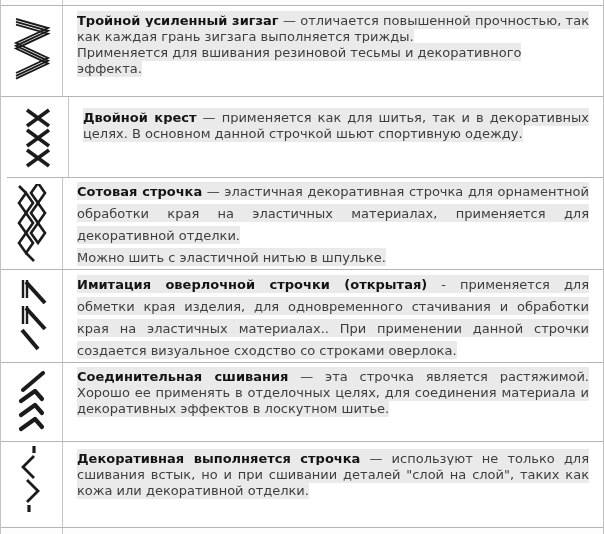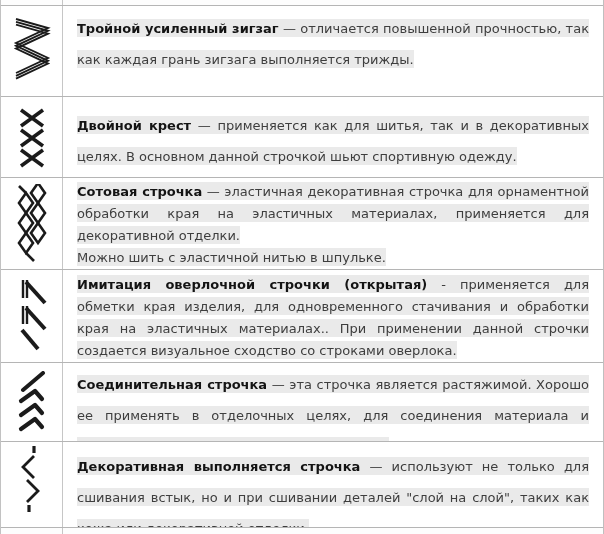--- a/index.html
+++ b/index.html
@@ -5,28 +5,28 @@
   html,body{margin:0;padding:0;background:#fff;}
   .page{width:604px;height:534px;overflow:hidden;background:#fff;
         font-family:"DejaVu Sans","Liberation Sans",sans-serif;}
   .table{width:100%;height:100%;box-sizing:border-box;display:flex;flex-direction:column;
          border-left:1px solid #c2c2c2;border-right:1px solid #bfbfbf;}
   .row{display:flex;box-sizing:border-box;border-bottom:1px solid #b5b5b5;overflow:hidden;background:#fff;}
   .row.partial{background:#fdfdfd;}
   .icon-cell{flex:0 0 62px;width:62px;box-sizing:border-box;border-right:1px solid #c6c6c6;
              display:flex;justify-content:center;align-items:flex-start;}
   .text-cell{flex:1;box-sizing:border-box;padding:0 14px;}
-  p.para{margin:0;font-size:13px;line-height:31px;text-align:justify;color:#3e3e3e;}
+  p.para{margin:0;font-size:13px;line-height:16px;text-align:justify;color:#3e3e3e;}
   p.para.left{text-align:left;}
   .r3 p.para,.r4 p.para{line-height:22px;}
   .hl{background:#eaeaea;padding:1.5px 0;}
   .ttl{font-weight:bold;color:#141414;}
   
   .r1{height:91px;} .r1 .text-cell{padding-top:6px;}  .r1 svg{margin-top:10px;}
-  .r2{height:81px;} .r2 .text-cell{padding-top:12px;} .r2 svg{margin-top:10px;}
+  .r2{height:81px;margin-left:6px;} .r2 .text-cell{padding-top:12px;} .r2 svg{margin-top:10px;}
   .r3{height:93px;} .r3 .text-cell{padding-top:3px;}  .r3 svg{margin-top:8px;}
   .r4{height:92px;} .r4 .text-cell{padding-top:2px;}  .r4 svg{margin-top:6px;}
   .r5{height:79px;} .r5 .text-cell{padding-top:5px;}  .r5 svg{margin-top:8px;}
   .r6{height:86px;} .r6 .text-cell{padding-top:8px;}  .r6 svg{margin-top:2px;}
   .note-gap{margin-top:12px;}
   .top-partial{height:6px;}
   .bottom-partial{flex:1;border-bottom:none;}
   svg{display:block;}
   .stroke{stroke:#1b1b1b;fill:none;}
 </style>
@@ -44,20 +44,21 @@
     <div class="row r1">
       <div class="icon-cell">
         <svg width="40" height="66" viewBox="0 0 40 66">
           <polyline class="stroke" stroke-width="1.9" points="4,3 36,12 4,27 36,42 4,57"></polyline>
           <polyline class="stroke" stroke-width="1.9" points="4,5.8 36,14.8 4,29.8 36,44.8 4,59.8"></polyline>
           <polyline class="stroke" stroke-width="1.9" points="4,8.6 36,17.6 4,32.6 36,47.6 4,62.6"></polyline>
         </svg>
       </div>
       <div class="text-cell">
         <p class="para"><span class="hl ttl">Тройной усиленный зигзаг</span><span class="hl"> — отличается повышенной прочностью, так как каждая грань зигзага выполняется трижды.</span></p>
+        <p class="para left note-gap"><span class="hl">Применяется для вшивания резиновой тесьмы и декоративного эффекта.</span></p>
       </div>
     </div>
 
     <div class="row r2">
       <div class="icon-cell">
         <svg width="32" height="62" viewBox="0 0 32 62">
           <path class="stroke" stroke-width="3.6" d="M5,3 L27,19 M27,3 L5,19"></path>
           <path class="stroke" stroke-width="3.6" d="M5,23 L27,39 M27,23 L5,39"></path>
           <path class="stroke" stroke-width="3.6" d="M5,43 L27,59 M27,43 L5,59"></path>
         </svg>
@@ -103,21 +104,21 @@
     <div class="row r5">
       <div class="icon-cell">
         <svg width="32" height="62" viewBox="0 0 32 62">
           <path class="stroke" stroke-width="4" stroke-linecap="round" d="M7,19 L27,2"></path>
           <path class="stroke" stroke-width="4.2" stroke-linecap="round" stroke-linejoin="round" d="M5,30 L19,20 L26,28"></path>
           <path class="stroke" stroke-width="4.2" stroke-linecap="round" stroke-linejoin="round" d="M5,44 L19,34 L26,42"></path>
           <path class="stroke" stroke-width="4.2" stroke-linecap="round" stroke-linejoin="round" d="M5,58 L19,48 L26,56"></path>
         </svg>
       </div>
       <div class="text-cell">
-        <p class="para"><span class="hl ttl">Соединительная строчка</span><span class="hl"> — эта строчка является растяжимой. Хорошо ее применять в отделочных целях, для соединения материала и декоративных эффектов в лоскутном шитье.</span></p>
+        <p class="para"><span class="hl ttl">Соединительная сшивания</span><span class="hl"> — эта строчка является растяжимой. Хорошо ее применять в отделочных целях, для соединения материала и декоративных эффектов в лоскутном шитье.</span></p>
       </div>
     </div>
 
     <div class="row r6">
       <div class="icon-cell">
         <svg width="30" height="72" viewBox="0 0 30 72">
           <path class="stroke" stroke-width="3.2" d="M17,2 V9"></path>
           <path class="stroke" stroke-width="2.8" stroke-linejoin="miter" d="M17,12 L6,23 L17,34"></path>
           <path class="stroke" stroke-width="2.8" stroke-linejoin="miter" d="M10,36 L21,47 L10,58"></path>
           <path class="stroke" stroke-width="3.2" d="M12,61 V68"></path>

